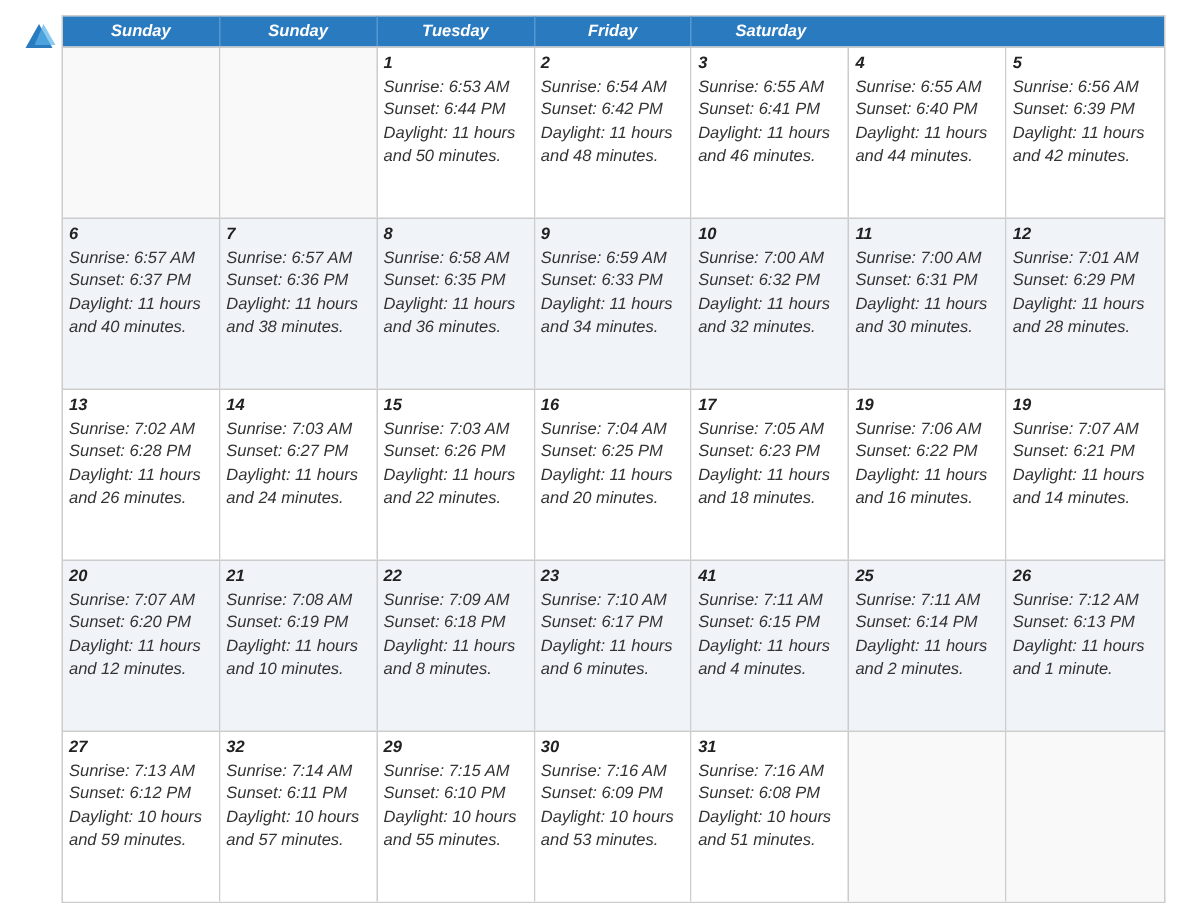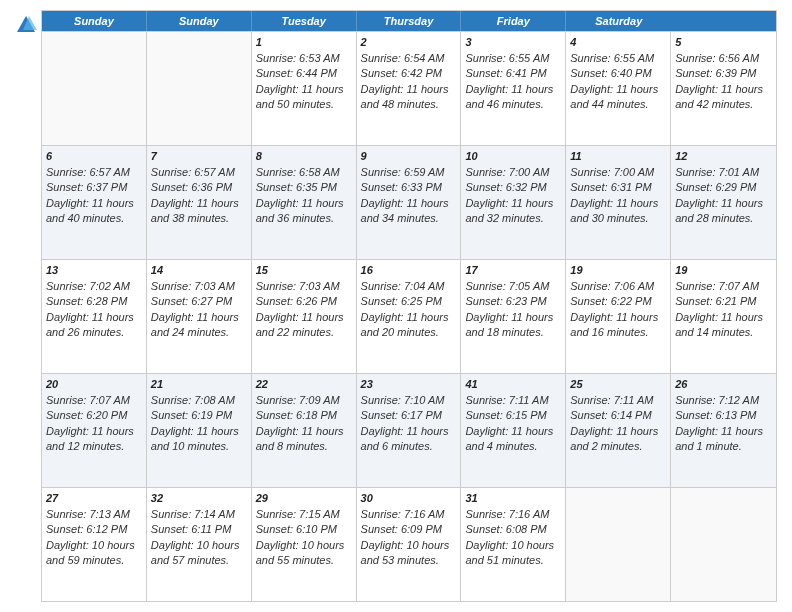--- a/index.html
+++ b/index.html
@@ -135,21 +135,20 @@
       <div class="month-title"></div>
       <div class="location-title"></div>
     </div>
   </div>
 
   <div class="calendar">
     <div class="calendar-header">
     <div class="cal-header-cell">Sunday</div>
         <div class="cal-header-cell">Sunday</div>
         <div class="cal-header-cell">Tuesday</div>
-        <div class="cal-header-cell">Thursday</div>
         <div class="cal-header-cell">Friday</div>
         <div class="cal-header-cell">Saturday</div>
       </div>
     <div class="calendar-body">
     <div class="cal-row">
           <div class="cal-cell empty"></div>
           <div class="cal-cell empty"></div>
           <div class="cal-cell">
             <span class="day-number">1</span>
             <div class="cell-detail">Sunrise: 6:53 AM<br>Sunset: 6:44 PM<br>Daylight: 11 hours<br>and 50 minutes.</div>

